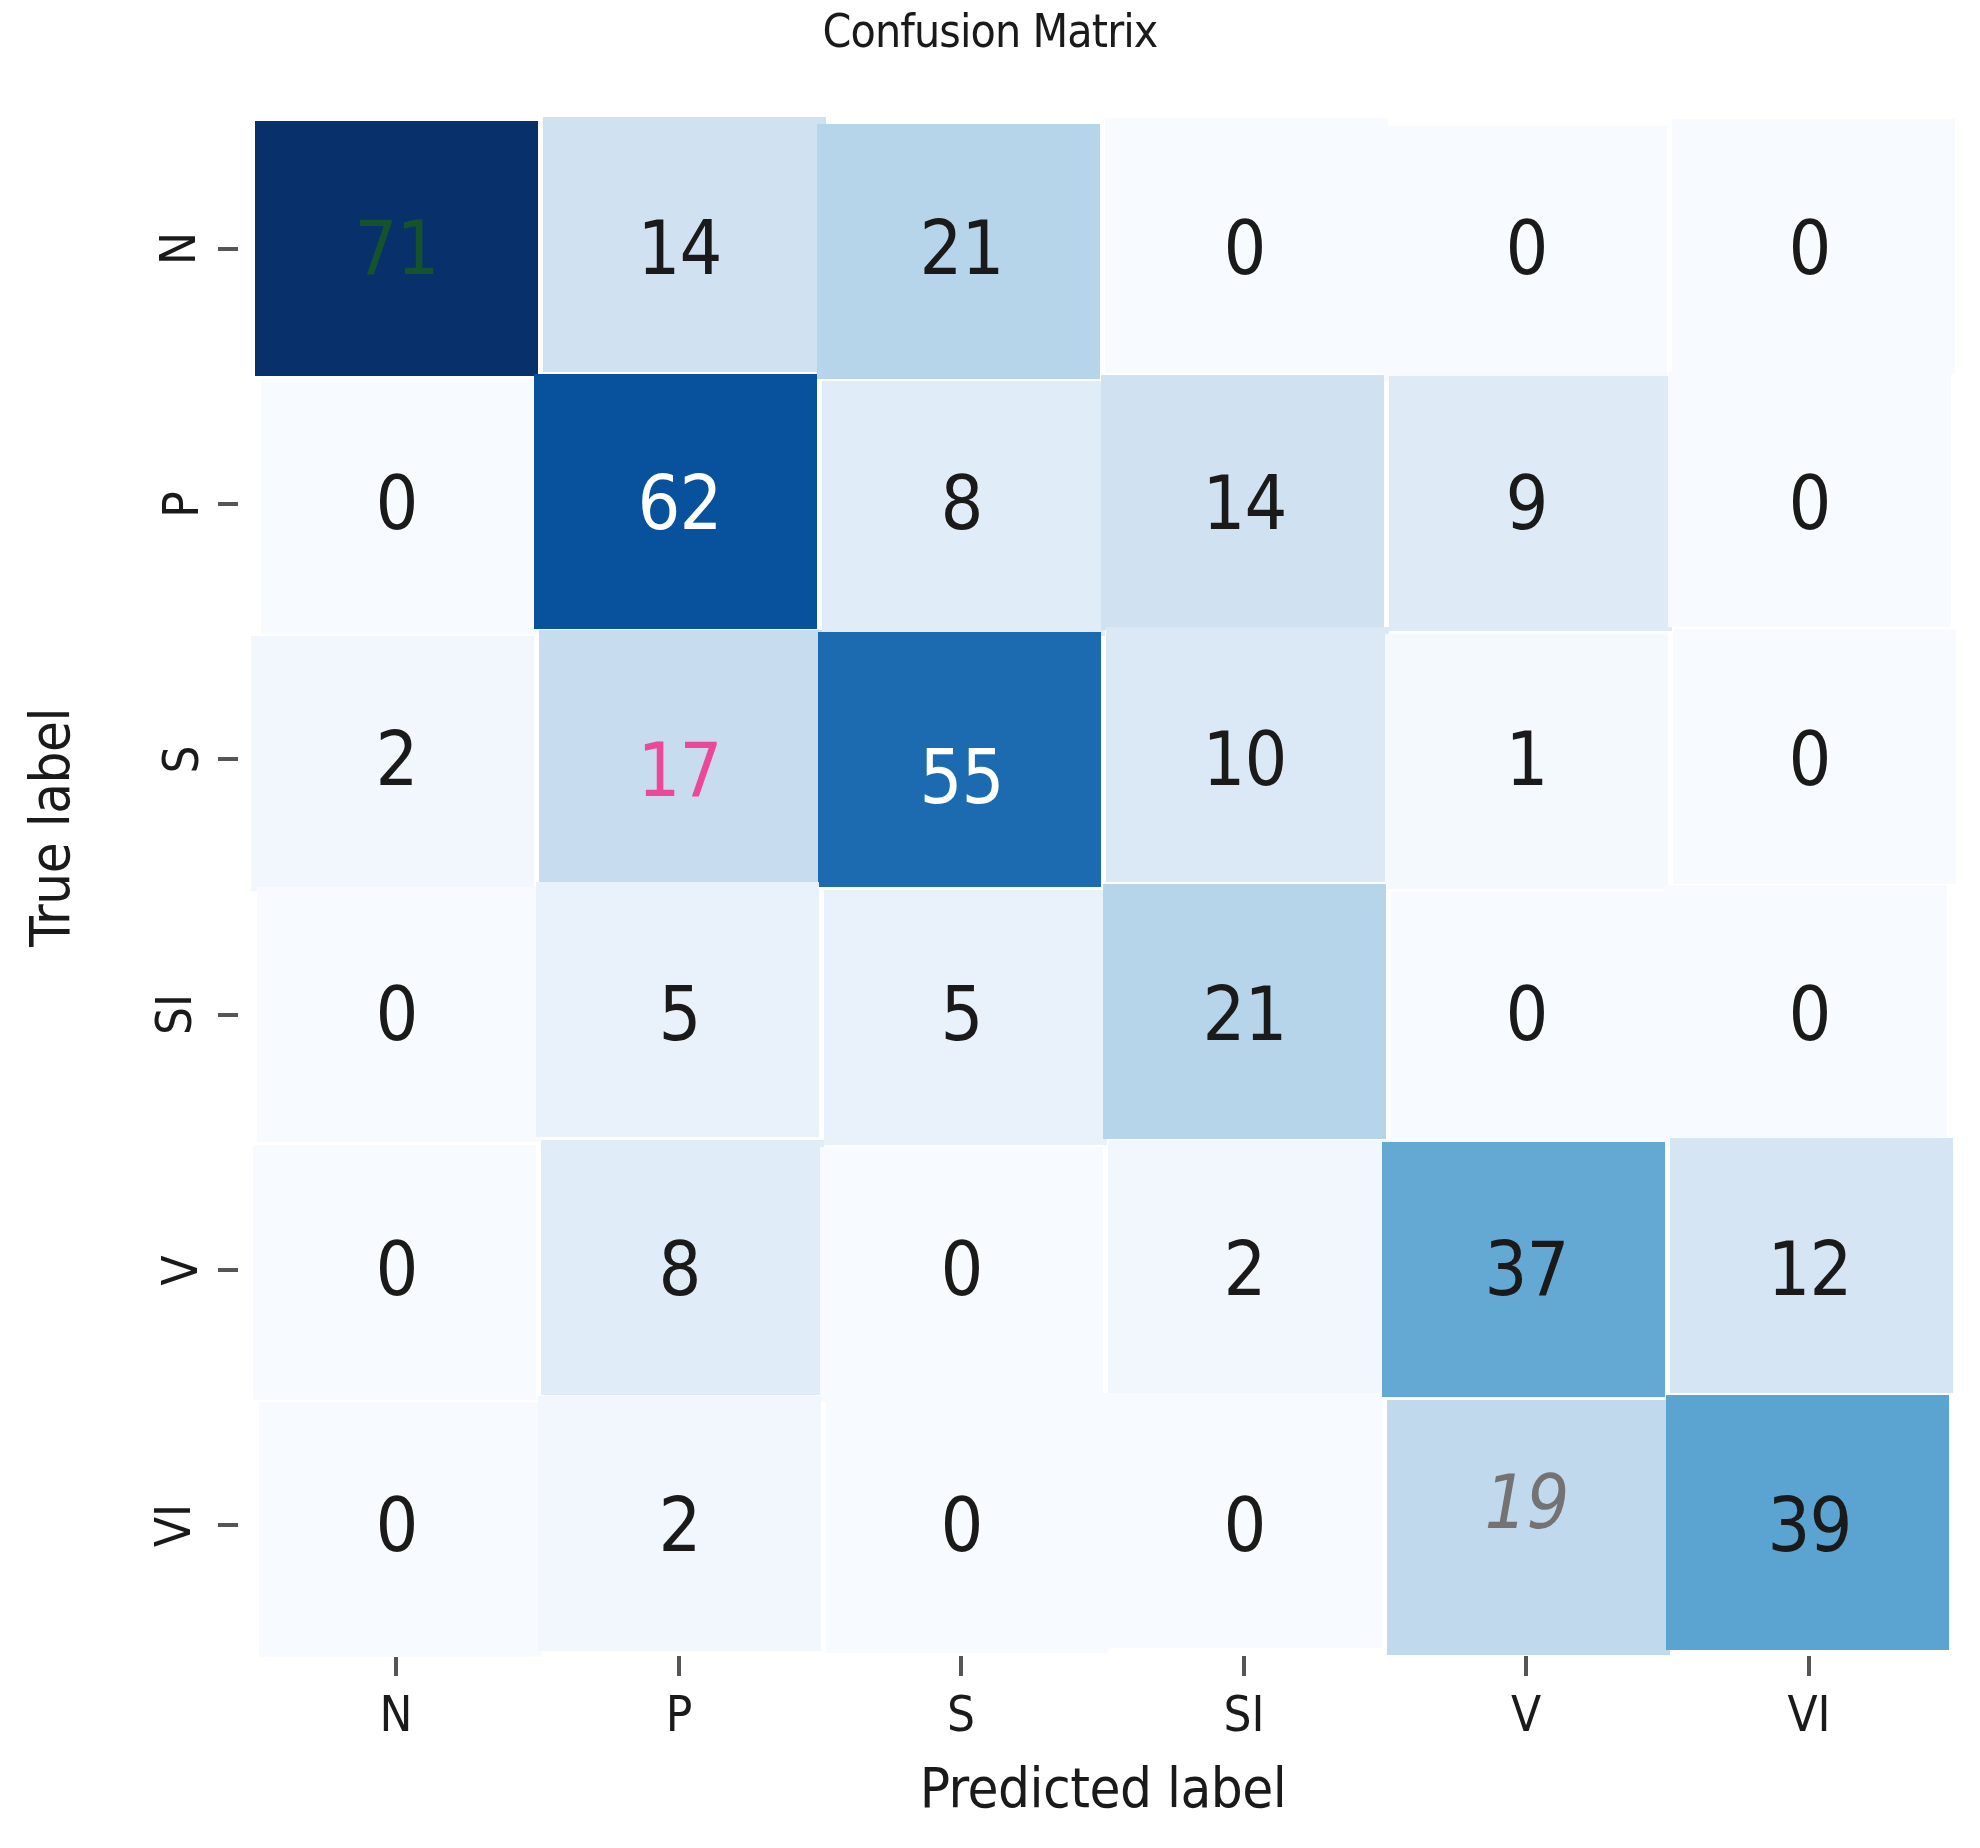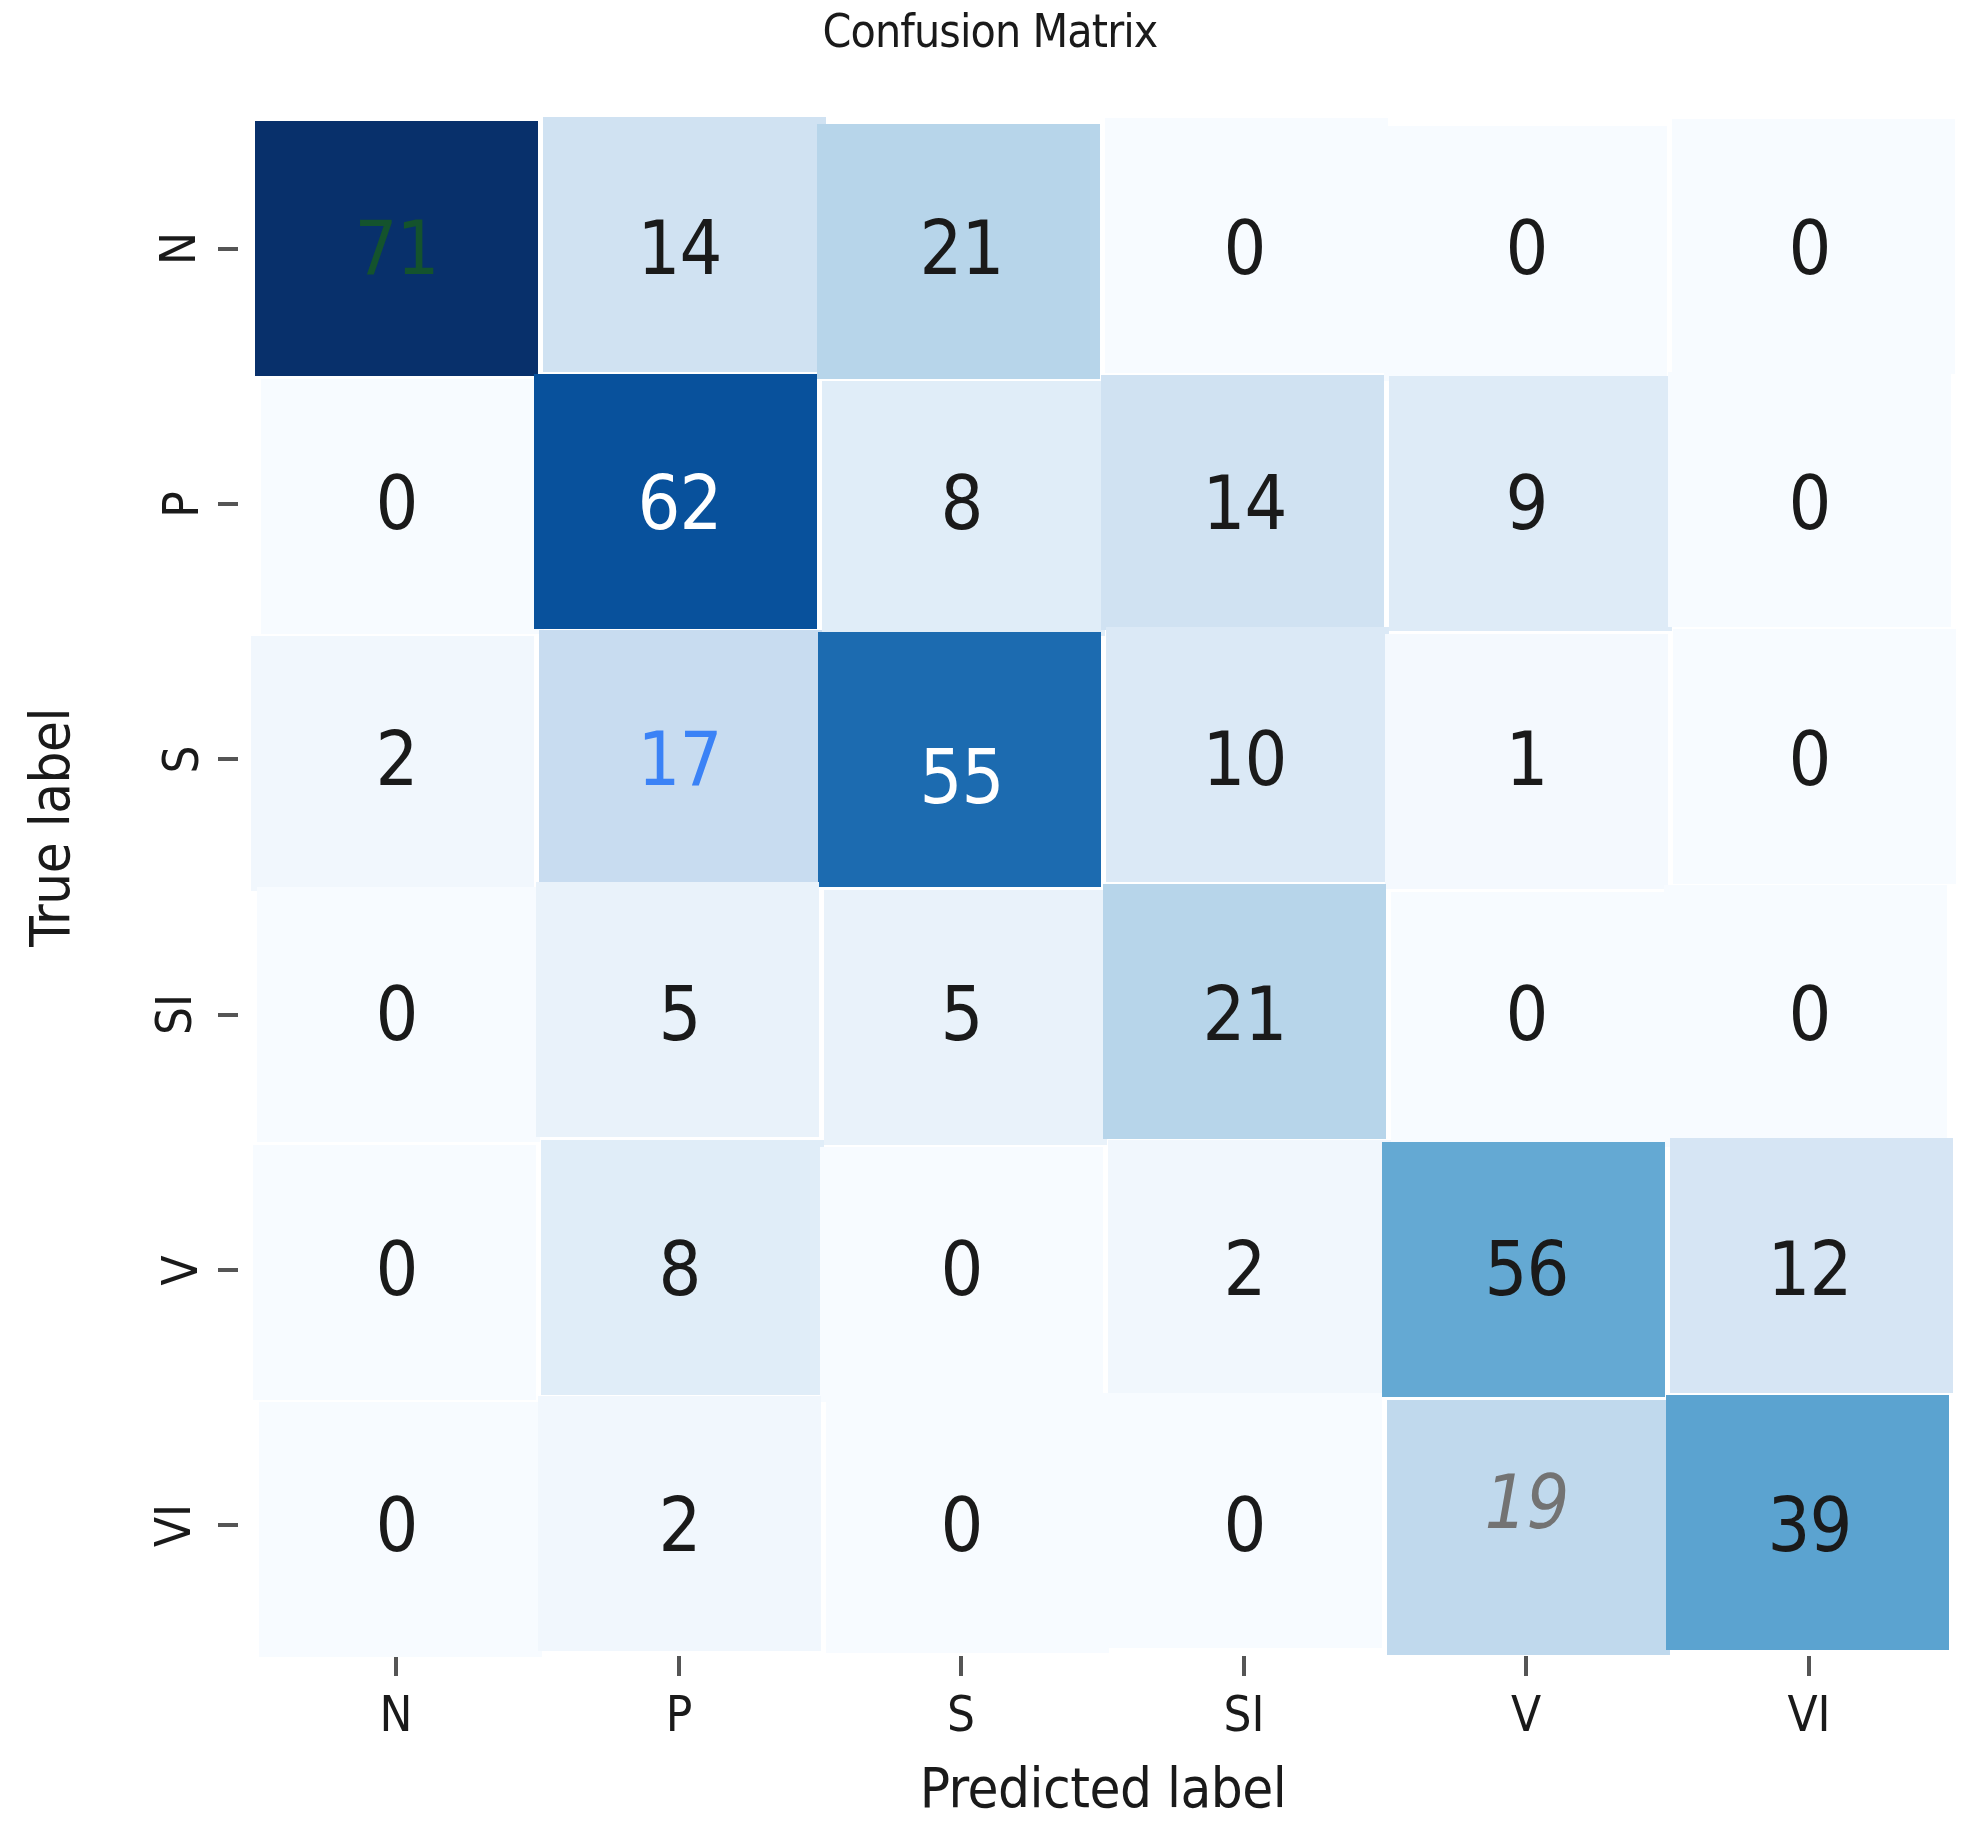--- a/index.html
+++ b/index.html
@@ -215,21 +215,21 @@
       <div class="cell-value" style="left: 565px; top: 255px; width: 283px; height: 255px; color: rgb(26, 26, 26);">8</div>
       <div class="heat-cell" style="left: 846px; top: 254px; width: 283px; height: 255px; background: rgb(208, 226, 242);"></div>
       <div class="cell-value" style="left: 848px; top: 255px; width: 283px; height: 255px; color: rgb(26, 26, 26);">14</div>
       <div class="heat-cell" style="left: 1134px; top: 255px; width: 283px; height: 255px; background: rgb(222, 235, 247);"></div>
       <div class="cell-value" style="left: 1130px; top: 255px; width: 283px; height: 255px; color: rgb(26, 26, 26);">9</div>
       <div class="heat-cell" style="left: 1413px; top: 251px; width: 283px; height: 255px; background: rgb(247, 251, 255);"></div>
       <div class="cell-value" style="left: 1413px; top: 255px; width: 283px; height: 255px; color: rgb(26, 26, 26);">0</div>
       <div class="heat-cell" style="left: -3.6px; top: 515px; width: 283px; height: 255px; background: rgb(241, 247, 253);"></div>
       <div class="cell-value" style="left: 0px; top: 511px; width: 283px; height: 255px; color: rgb(26, 26, 26);">2</div>
       <div class="heat-cell" style="left: 284px; top: 509px; width: 283px; height: 255px; background: rgb(200, 220, 240);"></div>
-      <div class="cell-value" style="left: 283px; top: 511px; width: 283px; height: 255px; color: #3b82f6;">17</div>
+      <div class="cell-value" style="left: 283px; top: 522px; width: 283px; height: 255px; color: #ec4899;">17</div>
       <div class="heat-cell" style="left: 563px; top: 511px; width: 283px; height: 255px; background: rgb(28, 107, 176);"></div>
       <div class="cell-value" style="left: 565px; top: 511px; width: 283px; height: 291px; color: rgb(255, 255, 255);">55</div>
       <div class="heat-cell" style="left: 851px; top: 506px; width: 283px; height: 255px; background: rgb(219, 233, 246);"></div>
       <div class="cell-value" style="left: 848px; top: 511px; width: 283px; height: 255px; color: rgb(26, 26, 26);">10</div>
       <div class="heat-cell" style="left: 1130px; top: 513px; width: 283px; height: 255px; background: rgb(244, 249, 254);"></div>
       <div class="cell-value" style="left: 1130px; top: 511px; width: 283px; height: 255px; color: rgb(26, 26, 26);">1</div>
       <div class="heat-cell" style="left: 1418px; top: 508px; width: 283px; height: 255px; background: rgb(247, 251, 255);"></div>
       <div class="cell-value" style="left: 1413px; top: 511px; width: 283px; height: 255px; color: rgb(26, 26, 26);">0</div>
       <div class="heat-cell" style="left: 1.8px; top: 766px; width: 283px; height: 255px; background: rgb(247, 251, 255);"></div>
       <div class="cell-value" style="left: 0px; top: 766px; width: 283px; height: 255px; color: rgb(26, 26, 26);">0</div>
@@ -245,21 +245,21 @@
       <div class="cell-value" style="left: 1413px; top: 766px; width: 283px; height: 255px; color: rgb(26, 26, 26);">0</div>
       <div class="heat-cell" style="left: -1.8px; top: 1024px; width: 283px; height: 255px; background: rgb(247, 251, 255);"></div>
       <div class="cell-value" style="left: 0px; top: 1021px; width: 283px; height: 255px; color: rgb(26, 26, 26);">0</div>
       <div class="heat-cell" style="left: 286px; top: 1019px; width: 283px; height: 255px; background: rgb(224, 237, 248);"></div>
       <div class="cell-value" style="left: 283px; top: 1021px; width: 283px; height: 255px; color: rgb(26, 26, 26);">8</div>
       <div class="heat-cell" style="left: 565px; top: 1026px; width: 283px; height: 255px; background: rgb(247, 251, 255);"></div>
       <div class="cell-value" style="left: 565px; top: 1021px; width: 283px; height: 255px; color: rgb(26, 26, 26);">0</div>
       <div class="heat-cell" style="left: 853px; top: 1019px; width: 283px; height: 255px; background: rgb(241, 247, 253);"></div>
       <div class="cell-value" style="left: 848px; top: 1021px; width: 283px; height: 255px; color: rgb(26, 26, 26);">2</div>
       <div class="heat-cell" style="left: 1127px; top: 1021px; width: 283px; height: 255px; background: rgb(100, 169, 211);"></div>
-      <div class="cell-value" style="left: 1130px; top: 1021px; width: 283px; height: 255px; color: rgb(26, 26, 26);">56</div>
+      <div class="cell-value" style="left: 1130px; top: 1021px; width: 283px; height: 255px; color: rgb(26, 26, 26);">37</div>
       <div class="heat-cell" style="left: 1415px; top: 1017px; width: 283px; height: 255px; background: rgb(214, 229, 244);"></div>
       <div class="cell-value" style="left: 1413px; top: 1021px; width: 283px; height: 255px; color: rgb(26, 26, 26);">12</div>
       <div class="heat-cell" style="left: 3.6px; top: 1281px; width: 283px; height: 255px; background: rgb(247, 251, 255);"></div>
       <div class="cell-value" style="left: 0px; top: 1277px; width: 283px; height: 255px; color: rgb(26, 26, 26);">0</div>
       <div class="heat-cell" style="left: 283px; top: 1275px; width: 283px; height: 255px; background: rgb(241, 247, 253);"></div>
       <div class="cell-value" style="left: 283px; top: 1277px; width: 283px; height: 255px; color: rgb(26, 26, 26);">2</div>
       <div class="heat-cell" style="left: 571px; top: 1277px; width: 283px; height: 255px; background: rgb(247, 251, 255);"></div>
       <div class="cell-value" style="left: 565px; top: 1277px; width: 283px; height: 255px; color: rgb(26, 26, 26);">0</div>
       <div class="heat-cell" style="left: 844px; top: 1272px; width: 283px; height: 255px; background: rgb(247, 251, 255);"></div>
       <div class="cell-value" style="left: 848px; top: 1277px; width: 283px; height: 255px; color: rgb(26, 26, 26);">0</div>

